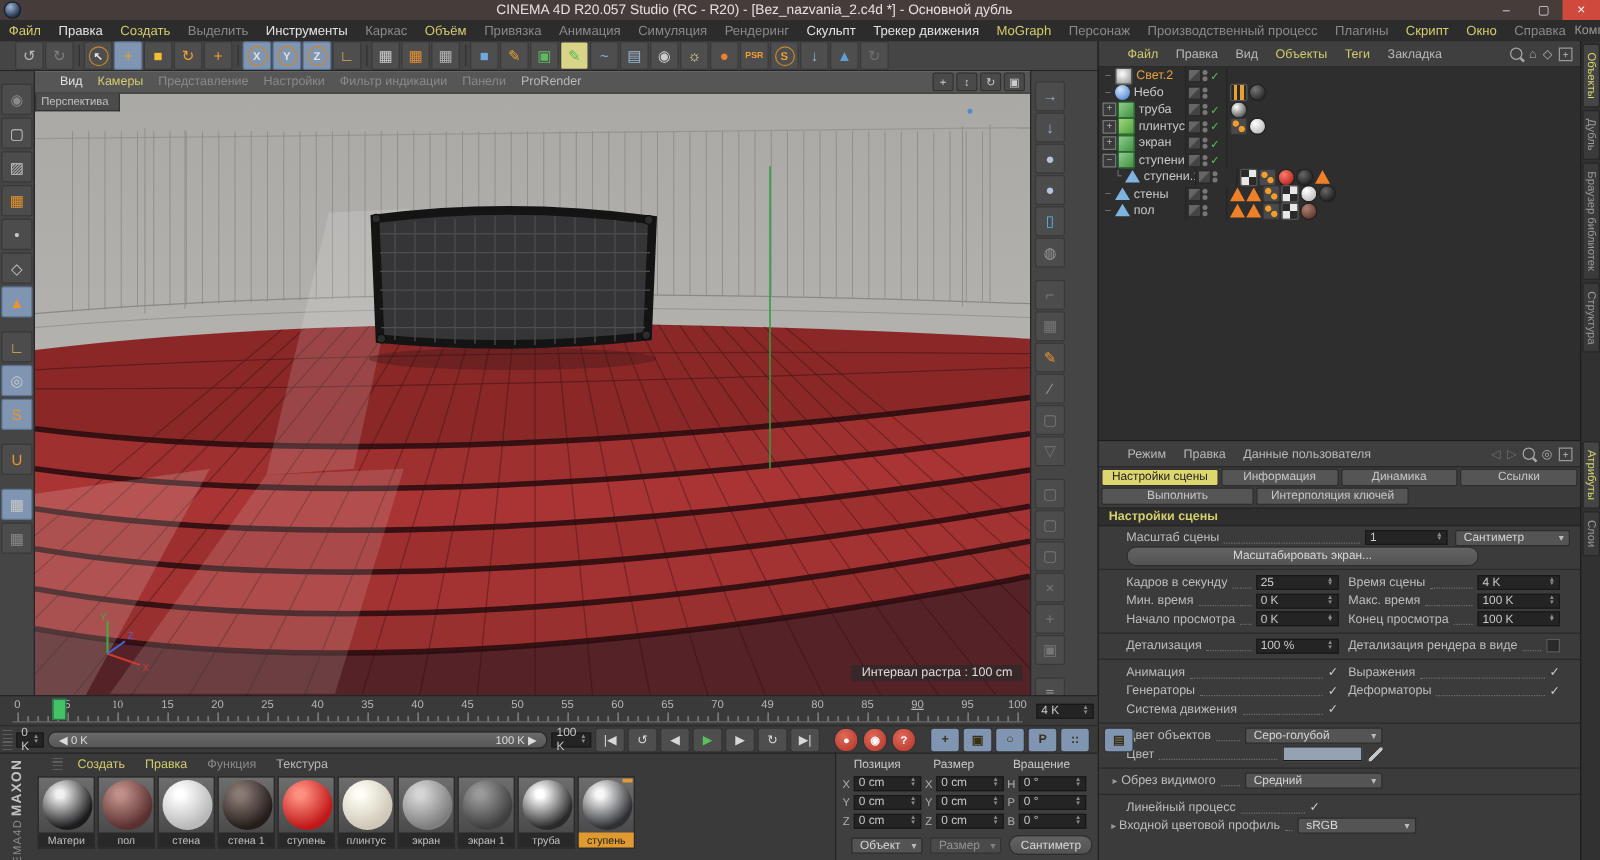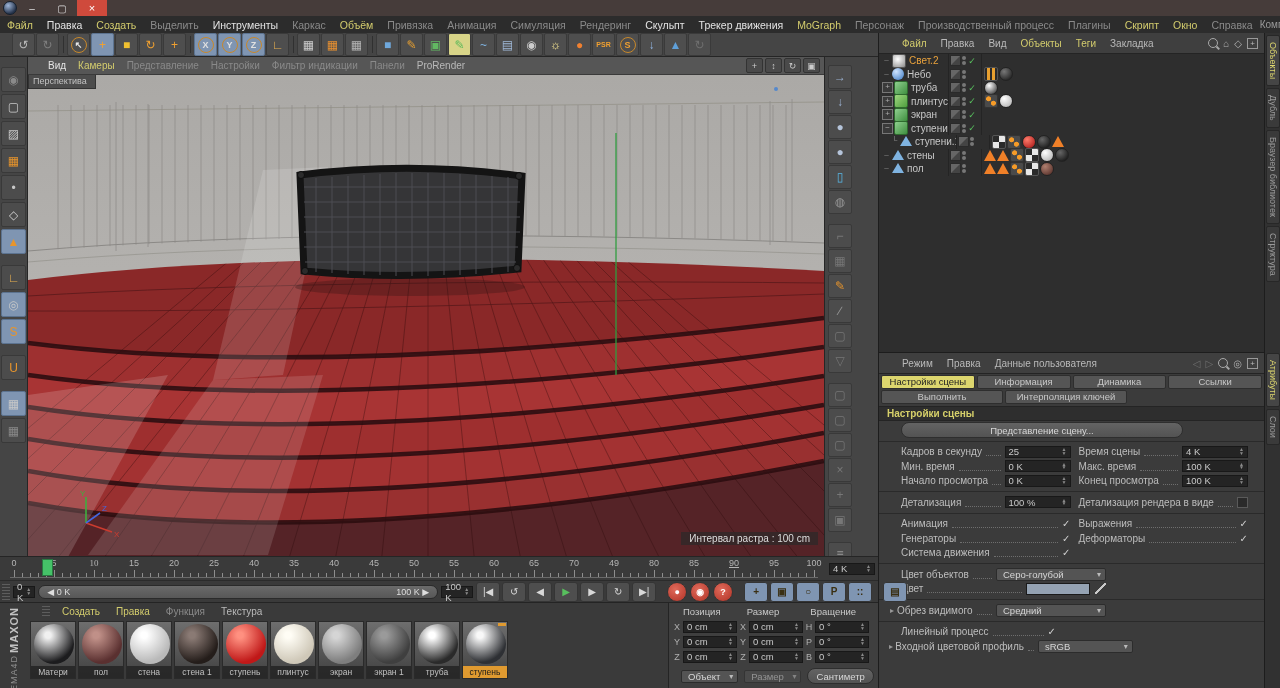--- a/index.html
+++ b/index.html
@@ -191,20 +191,21 @@
   
   svg text{font-family:"Liberation Sans",sans-serif;}
 </style>
 </head>
 <body>
 
 <div id="app">
 
   <div id="titlebar" class="abs">
     <div id="app-icon"></div>
+    <div id="title-text">CINEMA 4D R20.057 Studio (RC - R20) - [Bez_nazvania_2.c4d *] - Основной дубль</div>
     <div class="wbtn">–</div>
     <div class="wbtn">▢</div>
     <div class="wbtn" id="btn-close">×</div>
   </div>
 
   <div id="menubar" class="abs">
     <span id="menubar-items" style="display:flex;">
         <span class="mi hl">Файл</span>
         <span class="mi bold">Правка</span>
         <span class="mi hl">Создать</span>
@@ -735,21 +736,33 @@
         <div class="atab">Динамика</div>
         <div class="atab">Ссылки</div>
       </div>
     <div class="atabs" id="attr-tabs2" style="justify-content:flex-start;">
         <div class="atab flex0">Выполнить</div>
         <div class="atab flex0">Интерполяция ключей</div>
       </div>
     <div class="asec">Настройки сцены</div>
     <div id="attr-rows">
         <div class="arow">
-          <div class="pill" style="width: 280px;">Представление сцену...</div>
+          <span class="lbl">Масштаб сцены</span>
+          <span class="leader"></span>
+          <span class="fld" style="width: 66px;">
+            <span>1</span>
+            <span class="spin">
+              <span>▲</span>
+              <span>▼</span>
+            </span>
+          </span>
+          <span class="ddw" style="width: 92px; margin-left: 6px;">Сантиметр</span>
+        </div>
+        <div class="arow">
+          <div class="pill" style="width: 280px;">Масштабировать экран...</div>
         </div>
         <div class="hrline"></div>
         <div class="arow">
           <span class="ahalf">
             <span class="lbl">Кадров в секунду</span>
             <span class="leader"></span>
             <span class="fld" style="width: 66px;">
               <span>25</span>
               <span class="spin">
                 <span>▲</span>

